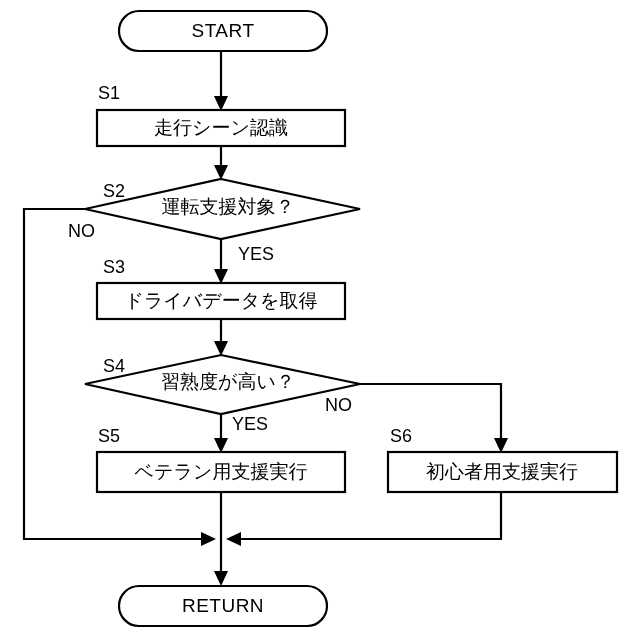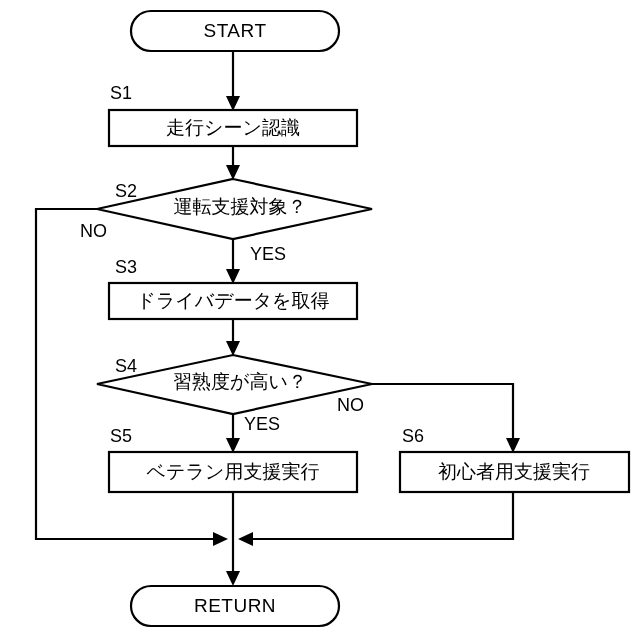--- a/index.html
+++ b/index.html
@@ -11,21 +11,20 @@
     width: 640px;
     height: 640px;
     overflow: hidden;
     font-family: "Liberation Sans", sans-serif;
   }
   #flowchart-root {
     position: relative;
     width: 508px;
     height: 640px;
     background: #ffffff;
-    padding-left: 12px;
   }
   svg#flow-svg {
     display: block;
     width: 640px;
     height: 640px;
   }
   .shape-outline {
     fill: #ffffff;
     stroke: #000000;
     stroke-width: 2.2;

